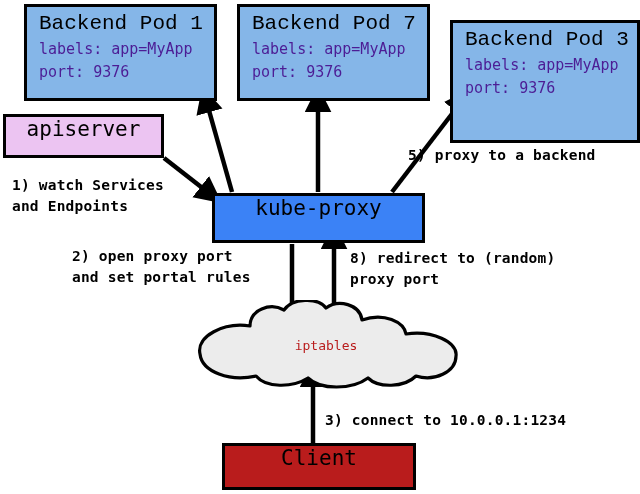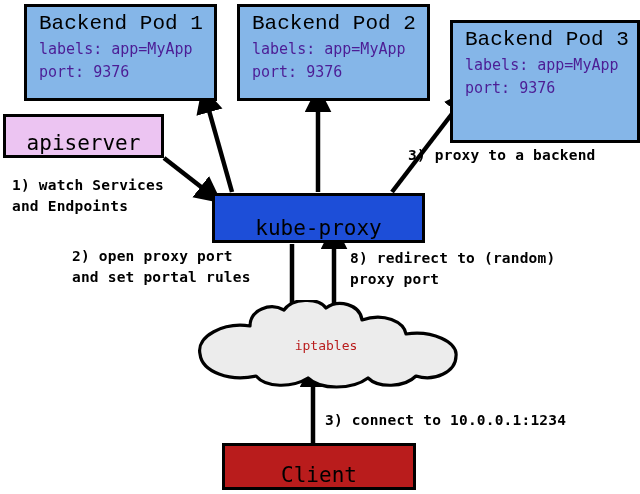--- a/index.html
+++ b/index.html
@@ -15,21 +15,21 @@
     overflow: hidden;
     font-family: "DejaVu Sans Mono", monospace;
   }
   .box {
     position: absolute;
     box-sizing: border-box;
     border: 3px solid #000000;
     display: flex;
     flex-direction: column;
     align-items: center;
-    justify-content: flex-end;
+    justify-content: flex-start;
   }
   .pod {
     align-items: flex-start;
     justify-content: flex-start;
     padding: 3px 0 0 12px;
     background: #85b6e8;
   }
   .pod-title {
     font-size: 21px;
     line-height: 28px;
@@ -49,21 +49,21 @@
   #pod3 { left: 450px; top: 20px; width: 190px; height: 123px; }
 
   #apiserver {
     left: 3px; top: 114px; width: 161px; height: 44px;
     background: #ecc4f2;
   }
   #apiserver .label { font-size: 21px; color:#000; white-space: nowrap; }
 
   #kubeproxy {
     left: 212px; top: 193px; width: 213px; height: 50px;
-    background: #1d4ed8;
+    background: #3b82f6;
   }
   #kubeproxy .label { font-size: 21px; color:#000; white-space: nowrap; }
 
   #client {
     left: 222px; top: 443px; width: 194px; height: 47px;
     background: #b91c1c;
   }
   #client .label { font-size: 21px; color:#000; white-space: nowrap; }
 
   .cloud-wrap {
@@ -142,21 +142,21 @@
     </g>
   </svg>
 
   <div class="box pod" id="pod1">
     <div class="pod-title">Backend Pod 1</div>
     <div class="pod-line">labels: app=MyApp</div>
     <div class="pod-line">port: 9376</div>
   </div>
 
   <div class="box pod" id="pod2">
-    <div class="pod-title">Backend Pod 2</div>
+    <div class="pod-title">Backend Pod 7</div>
     <div class="pod-line">labels: app=MyApp</div>
     <div class="pod-line">port: 9376</div>
   </div>
 
   <div class="box pod" id="pod3">
     <div class="pod-title">Backend Pod 3</div>
     <div class="pod-line">labels: app=MyApp</div>
     <div class="pod-line">port: 9376</div>
   </div>
 
@@ -190,15 +190,15 @@
     <div class="label">Client</div>
   </div>
 
   <div class="note" id="note1">1) watch Services
 and Endpoints</div>
   <div class="note" id="note2">2) open proxy port
 and set portal rules</div>
   <div class="note" id="note3">3) connect to 10.0.0.1:1234</div>
   <div class="note" id="note4">8) redirect to (random)
 proxy port</div>
-  <div class="note" id="note5">3) proxy to a backend</div>
+  <div class="note" id="note5">5) proxy to a backend</div>
 
 </div>
 
 </body></html>

